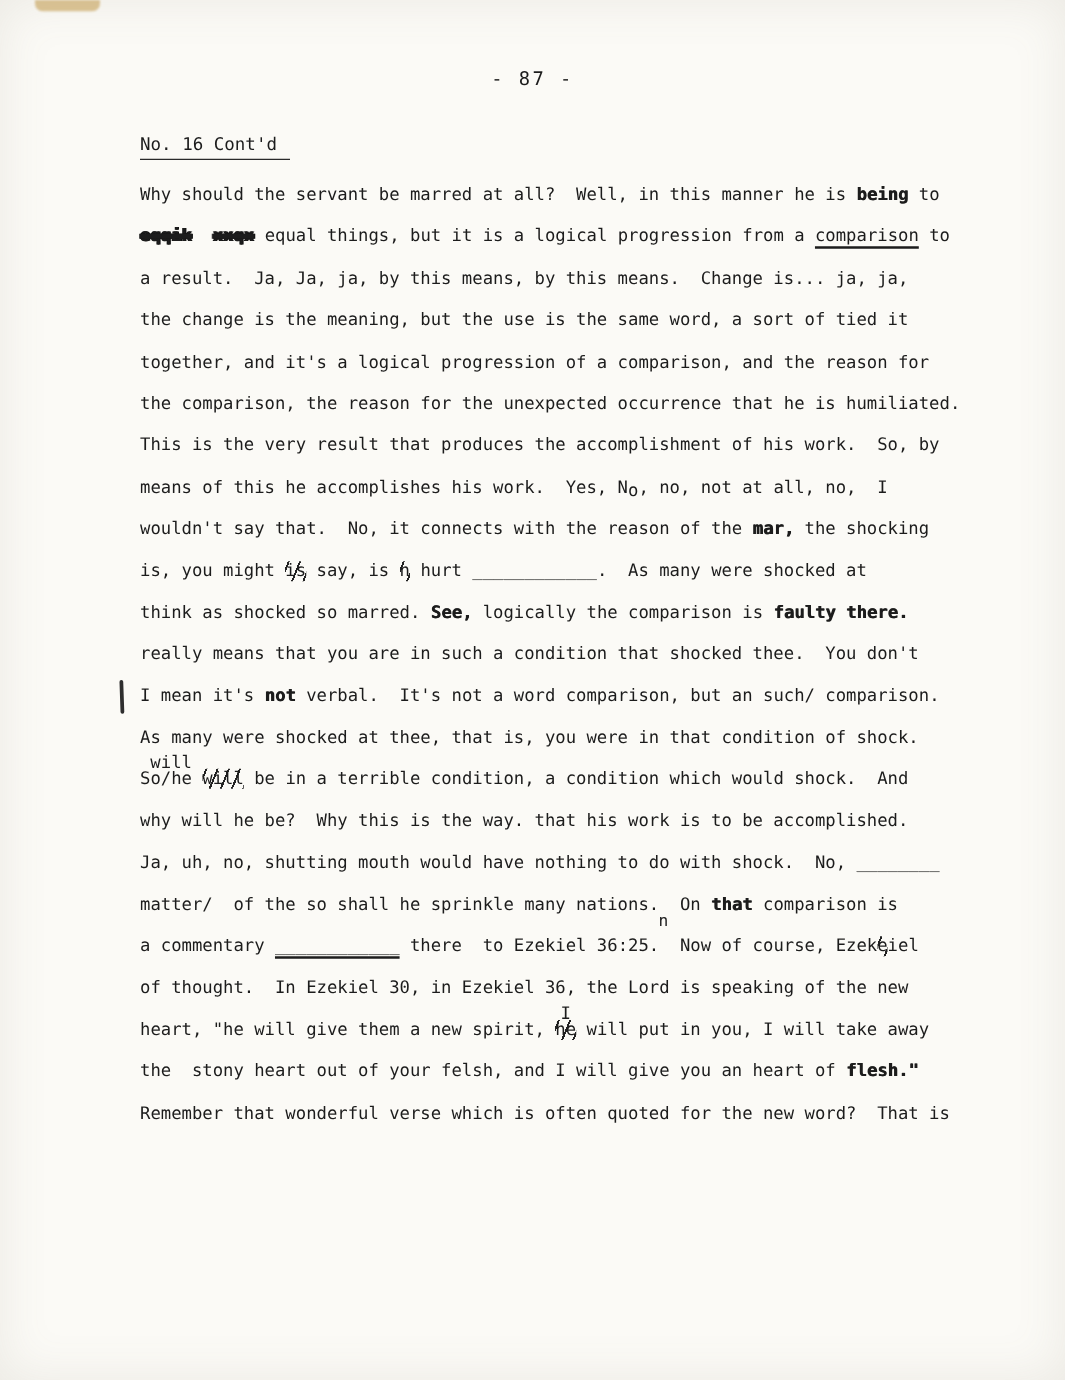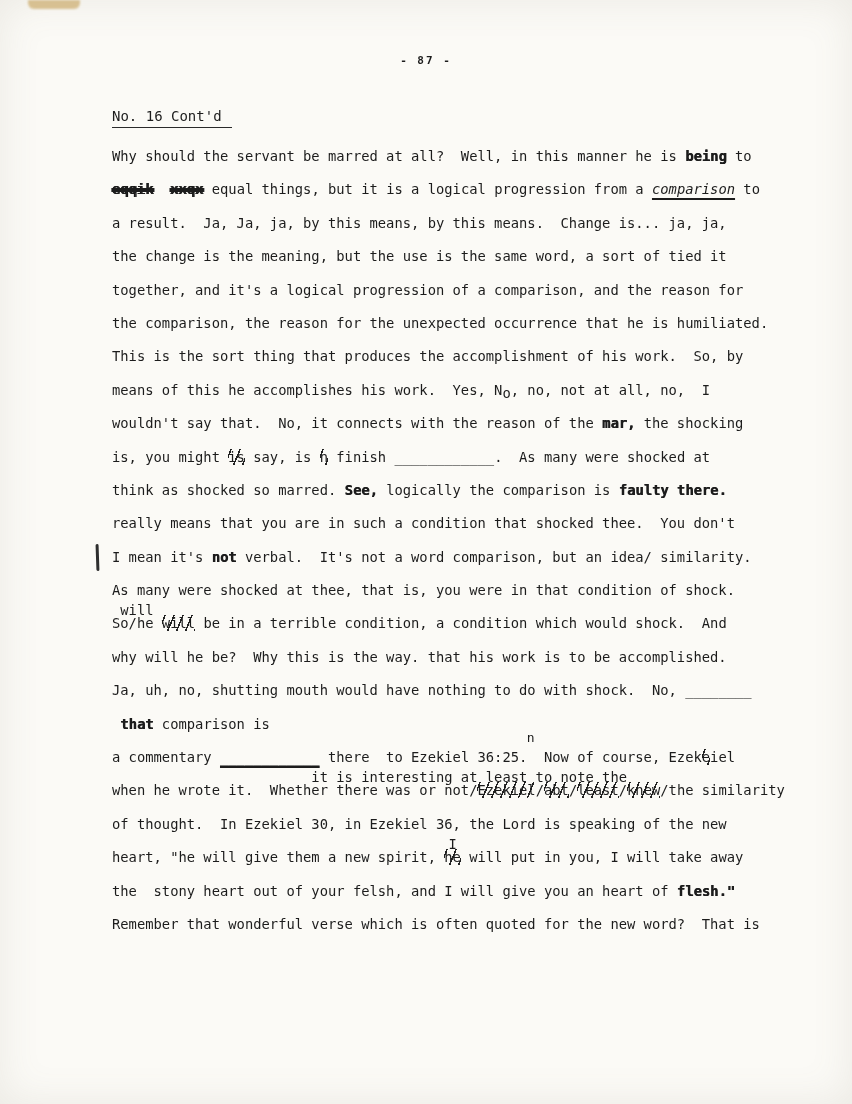--- a/index.html
+++ b/index.html
@@ -13,53 +13,53 @@
     overflow:hidden;
     box-shadow: inset 0 0 40px rgba(120,115,100,0.12);
   }
   .stain {
     position:absolute; left:28px; top:0; width:52px; height:9px;
     background:#c9a661; opacity:0.65; border-radius:0 0 6px 6px;
     filter:blur(1px);
   }
   .pagenum {
     position:absolute; top:54px; left:0; width:100%;
-    text-align:center; font-size:11px; letter-spacing:2px;
-    font-weight:bold;
+    text-align:center; font-size:15px; letter-spacing:2px;
+    font-weight:normal;
   }
   .title {
     position:absolute; left:112px; top:108px;
     font-size:14px;
     border-bottom:1.8px solid #2a2a2a;
     padding:0 10px 3px 0;
     white-space:pre;
     text-align:right;
   }
   .body {
     position:absolute; left:112px; top:140px; right:40px;
     font-size:13.8px;
   }
   .ln {
     position:relative;
     height:33.4px; line-height:33.4px;
     white-space:pre;
   }
   .b { font-weight:bold; text-shadow:0.5px 0 currentColor; }
-  .u { text-decoration:underline; text-underline-offset:4px; text-decoration-thickness:1.5px;font-style:italic; }
+  .u { text-decoration:underline; text-underline-offset:4px; text-decoration-thickness:1.5px; }
   
   .x {
     background-image: repeating-linear-gradient(112deg,
       transparent 0px, transparent 2.2px,
       #222 2.2px, #222 3.7px,
       transparent 3.7px, transparent 8.3px);
     margin-top: 39px;
   }
   
   .blot {
-    font-weight:normal;
+    font-weight:bold;
     text-decoration:line-through;
     text-decoration-thickness:3.5px;
     text-shadow:0.8px 0 #111, -0.6px 0 #111;
   }
   .ins {
     position:absolute; top:-4px; line-height:14px;
     font-size:13.8px; white-space:pre;
   }
   .sub {
     position:absolute; top:24px; line-height:12px; font-size:13px;
@@ -89,49 +89,48 @@
     <div class="ln"><span class="blot">eqqik</span><span>  </span><span class="blot">xxqx</span><span> equal things, but it is a logical progression from a </span><span class="u">comparison</span><span> to</span></div>
 
     <div class="ln"><span>a result.  Ja, Ja, ja, by this means, by this means.  Change is... ja, ja,</span></div>
 
     <div class="ln"><span>the change is the meaning, but the use is the same word, a sort of tied it</span></div>
 
     <div class="ln"><span>together, and it's a logical progression of a comparison, and the reason for</span></div>
 
     <div class="ln"><span>the comparison, the reason for the unexpected occurrence that he is humiliated.</span></div>
 
-    <div class="ln"><span>This is the sort thing that produces the accomplishment of his work.  So, by</span></div>
+    <div class="ln"><span>This is the very result that produces the accomplishment of his work.  So, by</span></div>
 
     <div class="ln"><span>means of this he accomplishes his work.  Yes, N</span><span class="lo">o</span><span>, no, not at all, no,  I</span></div>
 
     <div class="ln"><span>wouldn't say that.  No, it connects with the reason of the </span><span class="b">mar,</span><span> the shocking</span></div>
 
-    <div class="ln"><span>is, you might </span><span class="x">is</span><span> say, is </span><span class="x">n</span><span> finish </span><span>____________</span><span>.  As many were shocked at</span></div>
+    <div class="ln"><span>is, you might </span><span class="x">is</span><span> say, is </span><span class="x">n</span><span> hurt </span><span>____________</span><span>.  As many were shocked at</span></div>
 
     <div class="ln"><span>think as shocked so marred. </span><span class="b">See,</span><span> logically the comparison is </span><span class="b">faulty there.</span></div>
 
     <div class="ln"><span>really means that you are in such a condition that shocked thee.  You don't</span></div>
 
-    <div class="ln"><span class="pen"></span><span>I mean it's </span><span class="b">not</span><span> verbal.  It's not a word comparison, but an idea/ similarity.</span></div>
+    <div class="ln"><span class="pen"></span><span>I mean it's </span><span class="b">not</span><span> verbal.  It's not a word comparison, but an such/ comparison.</span></div>
 
     <div class="ln"><span>As many were shocked at thee, that is, you were in that condition of shock.</span></div>
 
     <div class="ln"><span class="ins" style="left:1ch">will</span><span>So/he </span><span class="x">will</span><span> be in a terrible condition, a condition which would shock.  And</span></div>
 
     <div class="ln"><span>why will he be?  Why this is the way. that his work is to be accomplished.</span></div>
 
     <div class="ln"><span>Ja, uh, no, shutting mouth would have nothing to do with shock.  No, </span><span>________</span></div>
 
 
-    <div class="ln"><span class="sub" style="left:53ch">n</span><span> </span><span class="b">that</span><span> comparison is</span></div>
+    <div class="ln"><span>matter/  of the so shall he sprinkle many nations.  On</span><span class="sub" style="left:53ch">n</span><span> </span><span class="b">that</span><span> comparison is</span></div>
 
     <div class="ln"><span>a commentary </span><span class="u">____________</span><span> there  to Ezekiel 36:25.  Now of course, Ezek</span><span class="x">e</span><span>iel</span></div>
 
 
-    <div class="ln"><span class="ins" style="left:24ch">it is interesting at least to note the</span><span>when he wrote it.  Whether there was or not/</span><span class="x">Ezekiel</span><span>/</span><span class="x">abt</span><span>/</span><span class="x">least</span><span>/</span><span class="x">knew</span><span>/the similarity</span></div>
 
     <div class="ln"><span>of thought.  In Ezekiel 30, in Ezekiel 36, the Lord is speaking of the new</span></div>
 
     <div class="ln"><span class="ins" style="left:40.5ch">I</span><span>heart, "he will give them a new spirit, </span><span class="x">he</span><span> will put in you, I will take away</span></div>
 
     <div class="ln"><span>the  stony heart out of your felsh, and I will give you an heart of </span><span class="b">flesh."</span></div>
 
     <div class="ln"><span>Remember that wonderful verse which is often quoted for the new word?  That is</span></div>
 
   </div>

